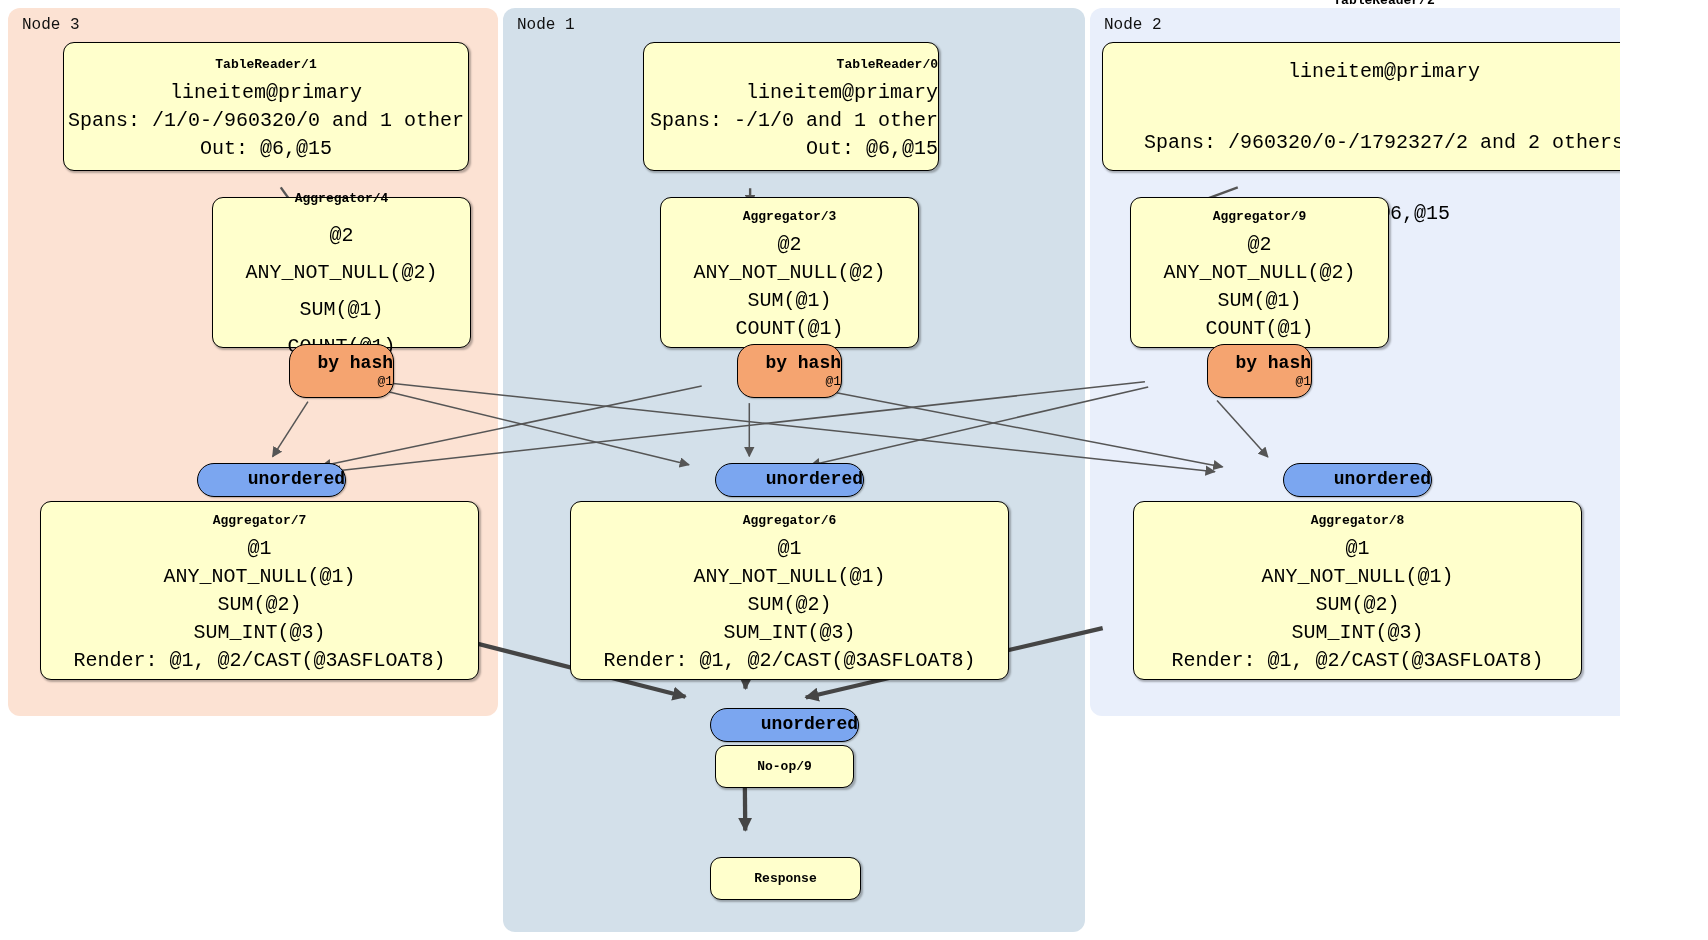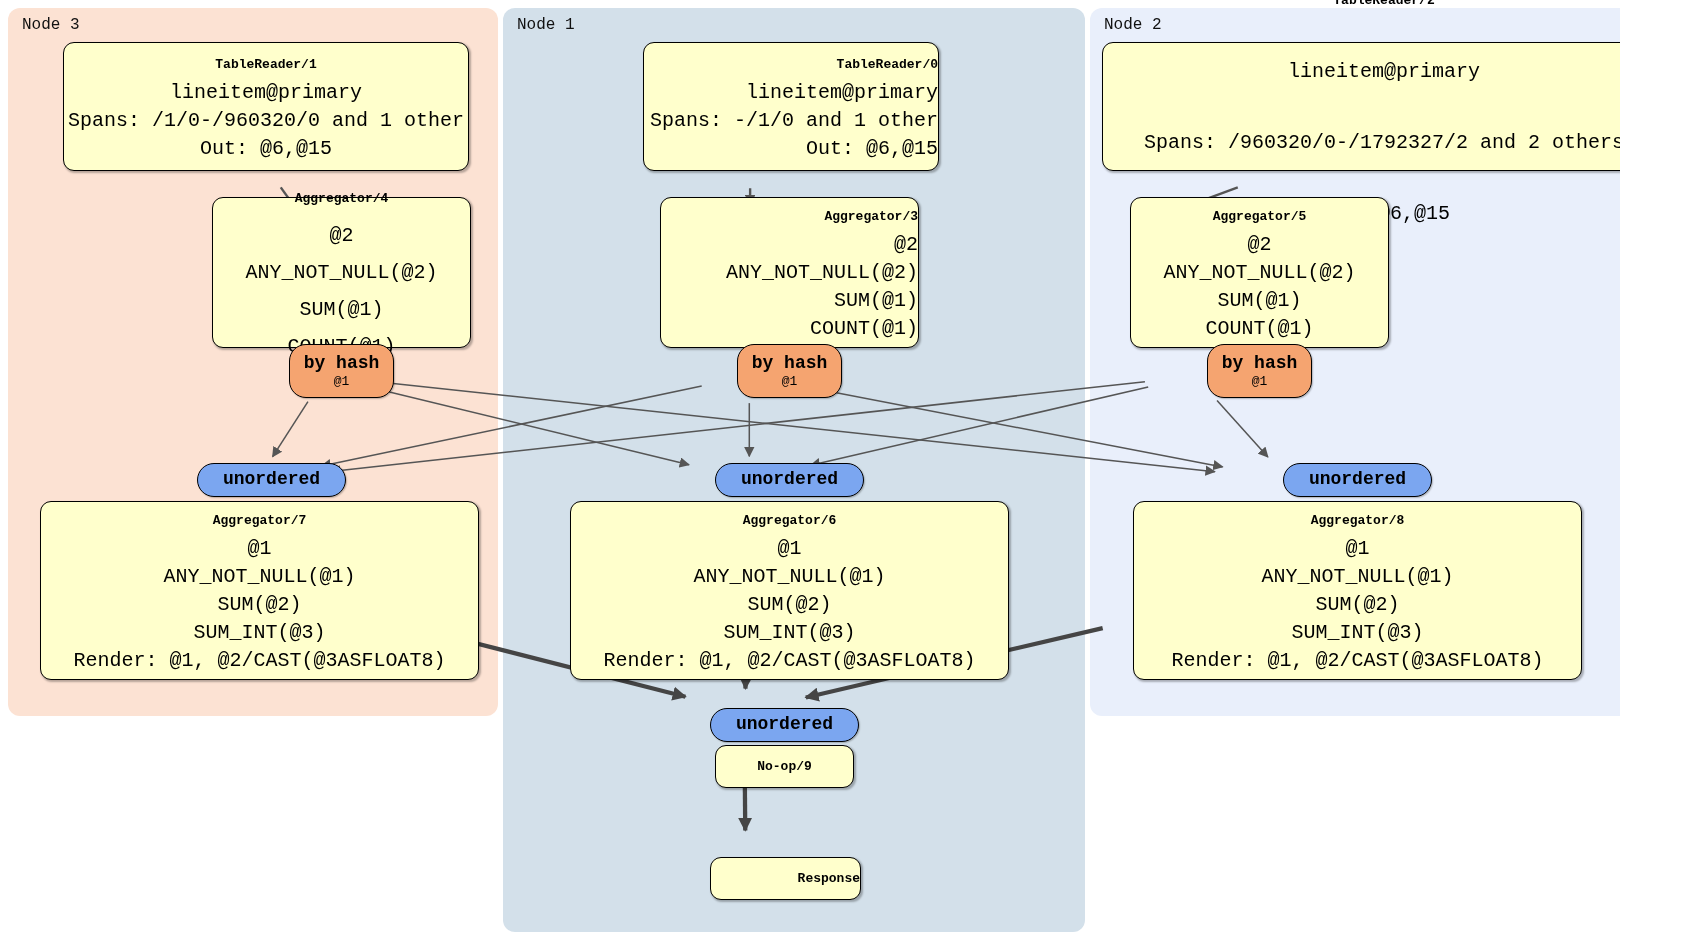--- a/index.html
+++ b/index.html
@@ -12,21 +12,21 @@
   .region-label{position:absolute;top:8px;left:14px;font-size:16px;color:#111;white-space:nowrap;}
   .box{
     position:absolute;background:#ffffcc;border:1.6px solid #000;border-radius:11px;
     display:flex;flex-direction:column;justify-content:center;align-items:center;
     text-align:center;box-shadow:1.5px 1.5px 2px rgba(0,0,0,.28);
   }
   .box-title{font-weight:bold;font-size:13px;line-height:29px;white-space:nowrap;}
   .box-line{font-size:20px;line-height:28px;white-space:nowrap;}
   .badge{
     position:absolute;border:1.6px solid #000;
-    display:flex;flex-direction:column;justify-content:center;align-items:center;
+    display:flex;flex-direction:column;justify-content:center;align-items:flex-end;
     text-align:center;box-shadow:1px 1px 1.5px rgba(0,0,0,.25);
   }
   .badge.hash{border-radius:17px;}
   .badge.sync{border-radius:18px;}
   .badge-label{font-weight:bold;font-size:18px;line-height:21px;white-space:nowrap;}
   .badge-sub{font-size:13px;line-height:15px;white-space:nowrap;}
   svg line{shape-rendering:geometricPrecision;}
 </style>
 </head>
 <body>
@@ -88,29 +88,29 @@
         <div class="box-line">Spans: /960320/0-/1792327/2 and 2 others</div>
         <div class="box-line">Out: @6,@15</div>
       </div>
       <div class="box" style="left: 212px; top: 197px; width: 257px; height: 149px; gap: 9px;">
         <div class="box-title">Aggregator/4</div>
         <div class="box-line">@2</div>
         <div class="box-line">ANY_NOT_NULL(@2)</div>
         <div class="box-line">SUM(@1)</div>
         <div class="box-line">COUNT(@1)</div>
       </div>
-      <div class="box" style="left: 660px; top: 197px; width: 257px; height: 149px; align-items: flex-end;">
+      <div class="box" style="left: 660px; top: 197px; width: 257px; height: 149px;">
         <div class="box-title">Aggregator/3</div>
         <div class="box-line">@2</div>
         <div class="box-line">ANY_NOT_NULL(@2)</div>
         <div class="box-line">SUM(@1)</div>
         <div class="box-line">COUNT(@1)</div>
       </div>
       <div class="box" style="left: 1130px; top: 197px; width: 257px; height: 149px;">
-        <div class="box-title">Aggregator/5</div>
+        <div class="box-title">Aggregator/9</div>
         <div class="box-line">@2</div>
         <div class="box-line">ANY_NOT_NULL(@2)</div>
         <div class="box-line">SUM(@1)</div>
         <div class="box-line">COUNT(@1)</div>
       </div>
       <div class="box" style="left: 40px; top: 501px; width: 437px; height: 177px;">
         <div class="box-title">Aggregator/7</div>
         <div class="box-line">@1</div>
         <div class="box-line">ANY_NOT_NULL(@1)</div>
         <div class="box-line">SUM(@2)</div>
@@ -129,21 +129,21 @@
         <div class="box-title">Aggregator/8</div>
         <div class="box-line">@1</div>
         <div class="box-line">ANY_NOT_NULL(@1)</div>
         <div class="box-line">SUM(@2)</div>
         <div class="box-line">SUM_INT(@3)</div>
         <div class="box-line">Render: @1, @2/CAST(@3ASFLOAT8)</div>
       </div>
       <div class="box" style="left: 715px; top: 745px; width: 137px; height: 41px;">
         <div class="box-title">No-op/9</div>
       </div>
-      <div class="box" style="left: 710px; top: 857px; width: 149px; height: 41px; align-items: flex-end;">
+      <div class="box" style="left: 710px; top: 857px; width: 149px; height: 41px;">
         <div class="box-title">Response</div>
       </div>
       <div class="badge hash" style="left: 289px; top: 343.5px; width: 103px; height: 52px; background: rgb(245, 164, 112);">
         <span class="badge-label">by hash</span>
         <span class="badge-sub">@1</span>
       </div>
       <div class="badge hash" style="left: 737px; top: 343.5px; width: 103px; height: 52px; background: rgb(245, 164, 112);">
         <span class="badge-label">by hash</span>
         <span class="badge-sub">@1</span>
       </div>

